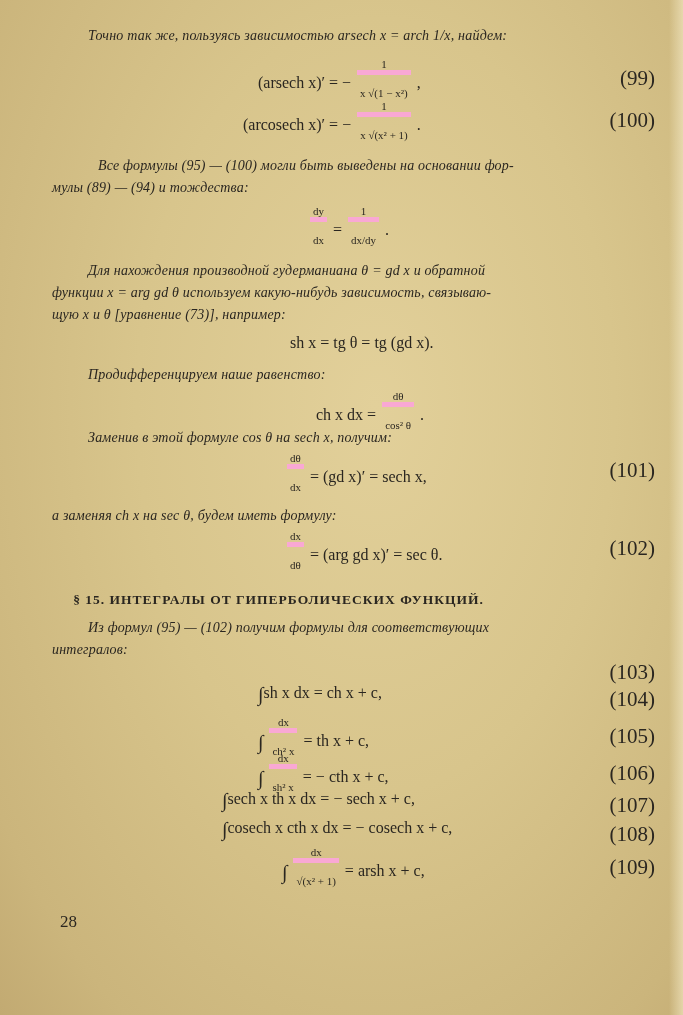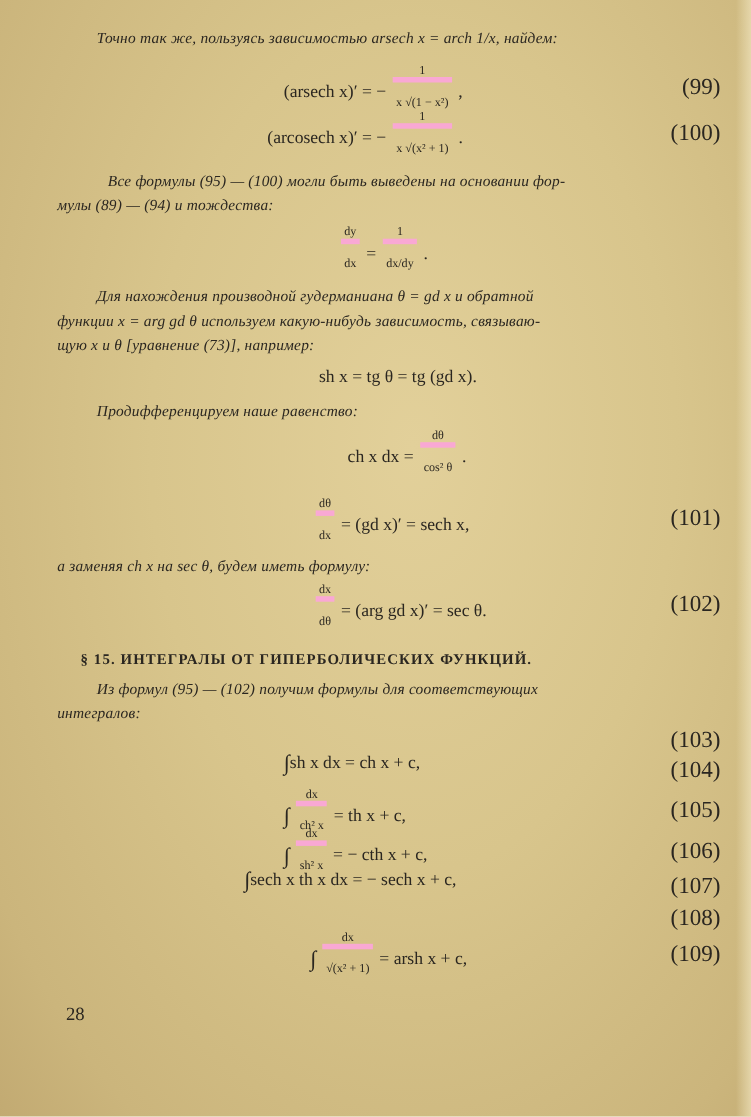--- a/index.html
+++ b/index.html
@@ -64,20 +64,21 @@
   <div class="eq" style="left:290px; top:334px;">sh x = tg θ = tg (gd x).</div>
 
   <div class="line para" style="top:367px;">Продифференцируем наше равенство:</div>
 
   <div class="eq" style="left:292px; top:390px;margin-left:24px;">
     <span>ch x dx =</span>
     <span class="frac"><span class="n">dθ</span><span class="d">cos² θ</span></span>
     <span>.</span>
   </div>
 
+  <div class="line para" style="top:430px;">Заменив в этой формуле cos θ на sech x, получим:</div>
 
   <div class="eq" style="left:285px; top:452px;">
     <span class="frac"><span class="n">dθ</span><span class="d">dx</span></span>
     <span>= (gd x)′ = sech x,</span>
   </div>
   <div class="num" style="top:458px;margin-left:24px;">(101)</div>
 
   <div class="line cont" style="top:508px;">а заменяя ch x на sec θ, будем иметь формулу:</div>
 
   <div class="eq" style="left:285px; top:530px;">
@@ -110,20 +111,23 @@
     <span class="frac"><span class="n">dx</span><span class="d">sh² x</span></span>
     <span>= − cth x + c,</span>
   </div>
   <div class="num" style="top:761px;">(106)</div>
 
   <div class="eq" style="left:222px; top:789px;">
     <span class="int">∫</span><span>sech x th x dx = − sech x + c,</span>
   </div>
   <div class="num" style="top:793px;">(107)</div>
 
+  <div class="eq" style="left:222px; top:818px;">
+    <span class="int">∫</span><span>cosech x cth x dx = − cosech x + c,</span>
+  </div>
   <div class="num" style="top:822px;">(108)</div>
 
   <div class="eq" style="left:282px; top:846px;">
     <span class="int">∫</span>
     <span class="frac"><span class="n">dx</span><span class="d">√(x² + 1)</span></span>
     <span>= arsh x + c,</span>
   </div>
   <div class="num" style="top:855px;">(109)</div>
 
   <div class="pageno">28</div>

